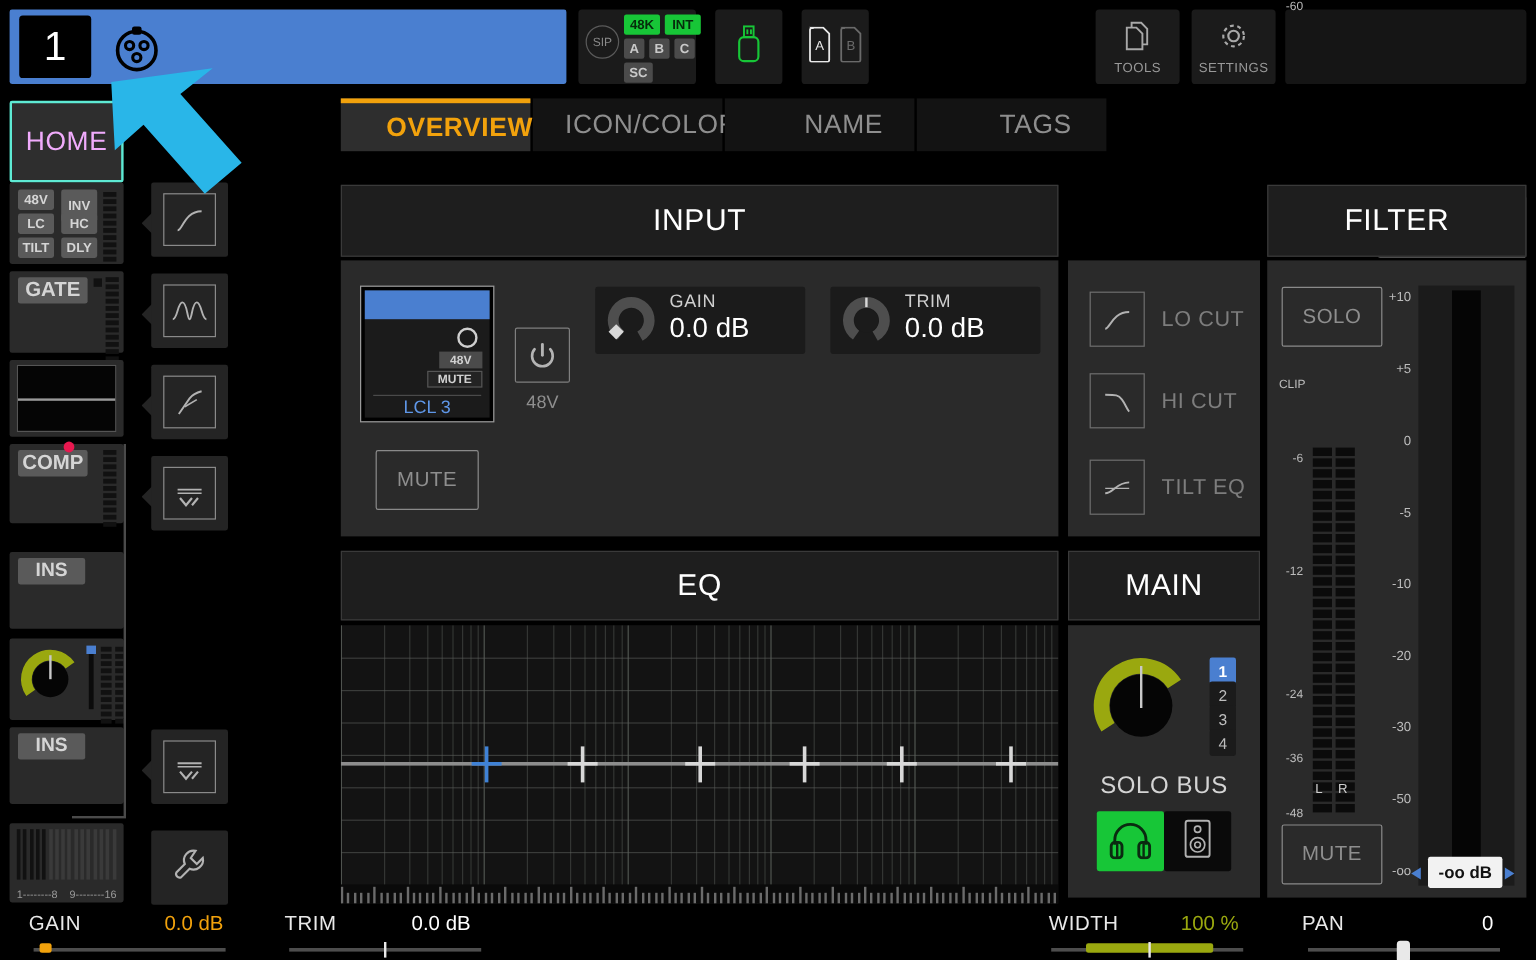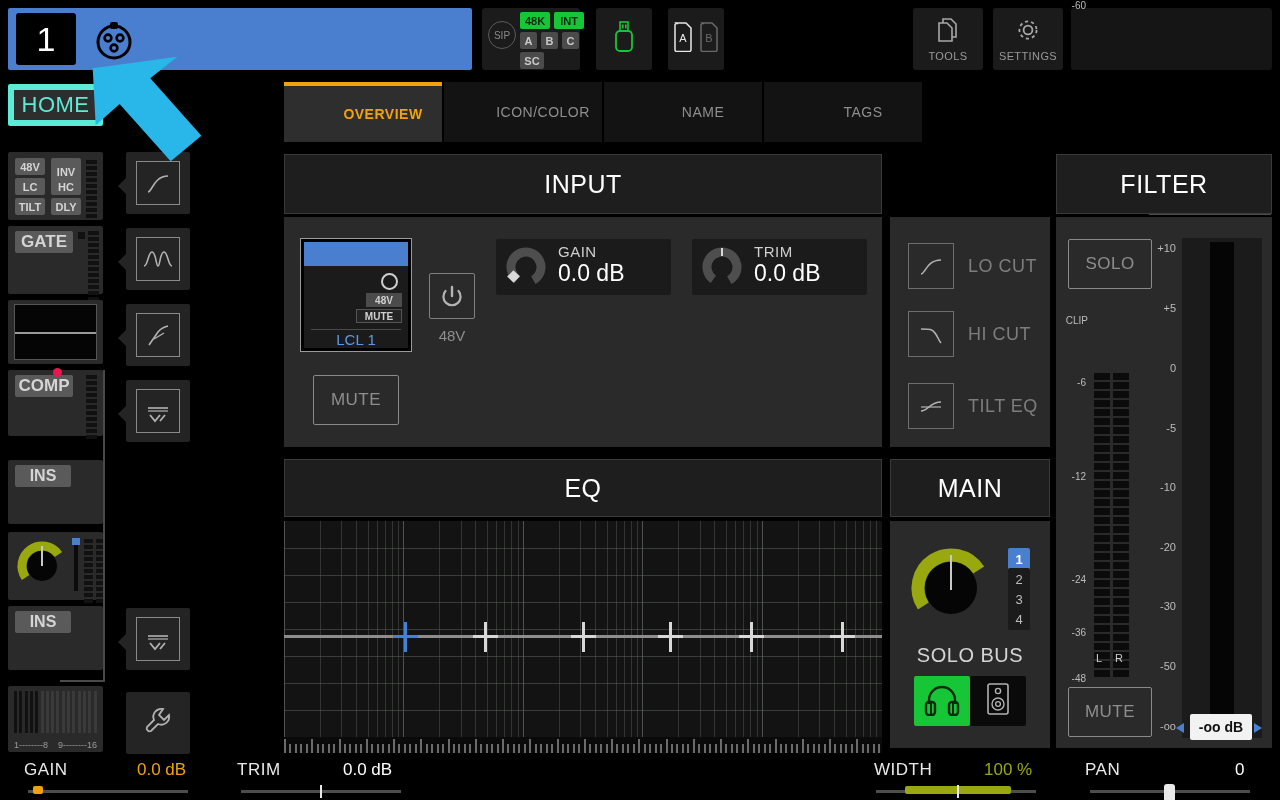--- a/index.html
+++ b/index.html
@@ -53,29 +53,29 @@
     position:absolute; top:8px; width:70px; height:62px; background:#1b1b1b;
     border-radius:3px; display:flex;flex-direction:column;align-items:center;justify-content:center;gap:2px;
   }
   .tool-btn .lbl{ font-size:11px; color:#999; letter-spacing:.4px;}
   .tb-tools{ left:913px;} .tb-settings{ left:993px;}
   .tb-blank{ position:absolute; left:1071px; top:8px; width:201px; height:62px; background:#151515; border-radius:3px;}
 
   
   .tabrow{ position:absolute; left:0; top:78px; width:1280px; height:62px;}
   .home-btn{
-    position:absolute; left:8px; top:6px; width:95px; height:42px;
-    background:#2e2e2e; border:6px solid #5eead4; border-radius:2px;
+    position:absolute; left:8px; top:6px; width:95px; height:68px;
+    background:#2e2e2e; border:2px solid #5eead4; border-radius:2px;
     display:flex;align-items:center;justify-content:center;
-    font-size:22px;color:#5eead4; letter-spacing:0.5px;
+    font-size:22px;color:#f0abfc; letter-spacing:0.5px;
   }
   .tab{
-    position:absolute; top:4px; height:60px; background:#131313;
+    position:absolute; top:4px; height:44px; background:#131313;
     display:flex;align-items:center;justify-content:center;
-    font-size:14px; color:#8e8e8e; letter-spacing:0.5px;padding-left:40px;
+    font-size:22px; color:#8e8e8e; letter-spacing:0.5px;padding-left:40px;
   }
   .tab.active{ background:#2e2e2e; color:#f2a20c; border-top:4px solid #f2a20c; font-weight:bold;}
   .safe-btn{
     position:absolute; left:1148px; top:85px; width:124px; height:52px;
     background:#242424; border:1px solid #4c4c4c; border-radius:2px;
     display:flex;align-items:center;justify-content:center; gap:10px;
   }
   .safe-btn .lbl{font-size:17px;color:#8f8f8f;letter-spacing:.5px;}
 
   
@@ -501,21 +501,21 @@
 
 <div class="panel-head" style="left:284px;top:154px;width:598px;height:60px;">INPUT</div>
 <div class="panel-body" style="left:284px;top:217px;width:598px;height:230px;"></div>
 
 <div class="src-tile">
   <div class="topband"></div>
   <div class="src-circle"></div>
   <div class="src-48v">48V</div>
   <div class="src-mute">MUTE</div>
   <div class="src-sep"></div>
-  <div class="src-name">LCL 1</div>
+  <div class="src-name">LCL 3</div>
 </div>
 
 <div class="pwr-btn">
   <svg width="26" height="26" viewBox="0 0 26 26">
     <path d="M13 4 v9" stroke="#b4b4b4" stroke-width="2.4" fill="none" stroke-linecap="round"></path>
     <path d="M6.5 8 a8.6 8.6 0 1 0 13 0" stroke="#b4b4b4" stroke-width="2.2" fill="none" stroke-linecap="round"></path>
   </svg>
 </div>
 <div class="pwr-lbl">48V</div>
 

